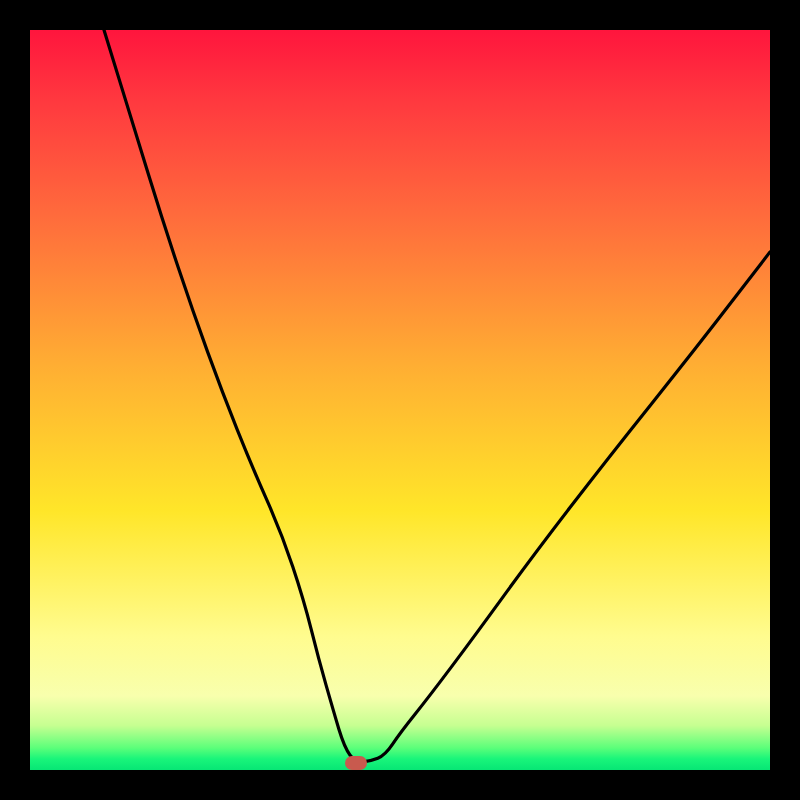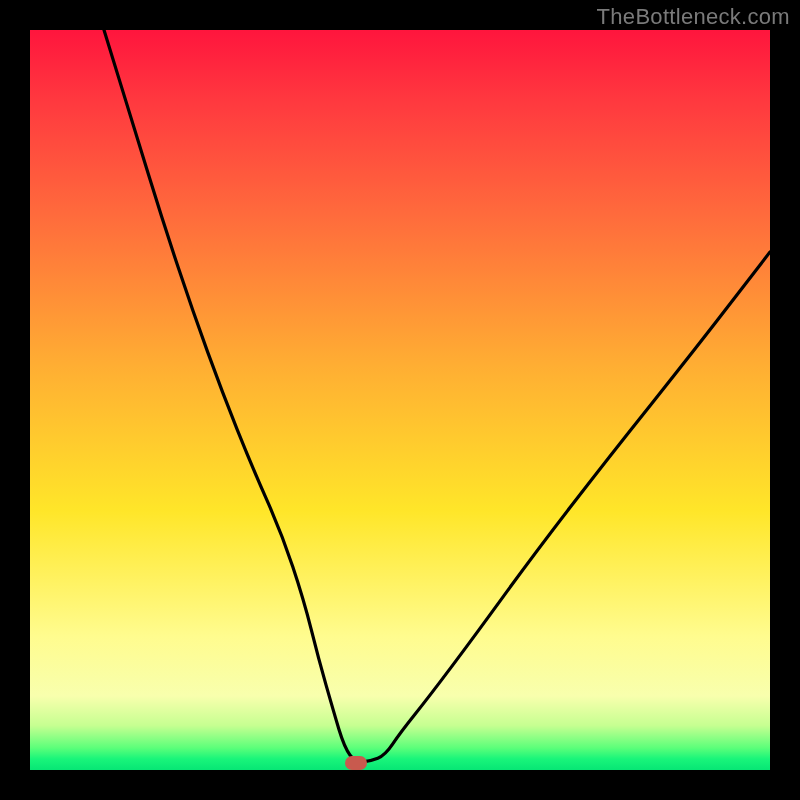--- a/index.html
+++ b/index.html
@@ -63,21 +63,20 @@
     height: 14px;
     border-radius: 7px;
     background: #c85a4e;
     z-index: 6;
   }
 </style>
 </head>
 <body>
 
 <div class="frame">
-  <div class="watermark">TheBottleneck.com</div>
 
   <div class="plot-bg"></div>
 
   <svg class="curve-layer" viewBox="0 0 740 740" preserveAspectRatio="none">
     <path id="curvePath" fill="none" stroke="#000" stroke-width="3.2" stroke-linecap="round" stroke-linejoin="round" d="M 74.0 0.0 Q 74.0 0.0 88.8 48.1 Q 103.6 96.2 118.4 144.3 Q 133.2 192.4 148.0 236.8 Q 162.8 281.2 177.6 321.9 Q 192.4 362.6 207.2 399.6 Q 222.0 436.6 236.8 469.9 Q 251.6 503.2 262.7 536.5 Q 273.8 569.8 281.2 599.4 Q 288.6 629.0 296.0 654.9 Q 303.4 680.8 308.9 699.3 Q 314.5 717.8 320.1 725.2 Q 325.6 732.6 333.0 731.9 Q 340.4 731.1 347.8 728.2 Q 355.2 725.2 362.6 714.1 Q 370.0 703.0 384.8 684.5 Q 399.6 666.0 421.8 636.4 Q 444.0 606.8 473.6 566.1 Q 503.2 525.4 540.2 477.3 Q 577.2 429.2 621.6 373.7 Q 666.0 318.2 703.0 270.1 T 740.0 222.0"></path>
   </svg>
 
   <div id="marker" class="marker" style="left: 344.6px; top: 755.6px; background: rgb(200, 90, 78);"></div>
 </div>
 

